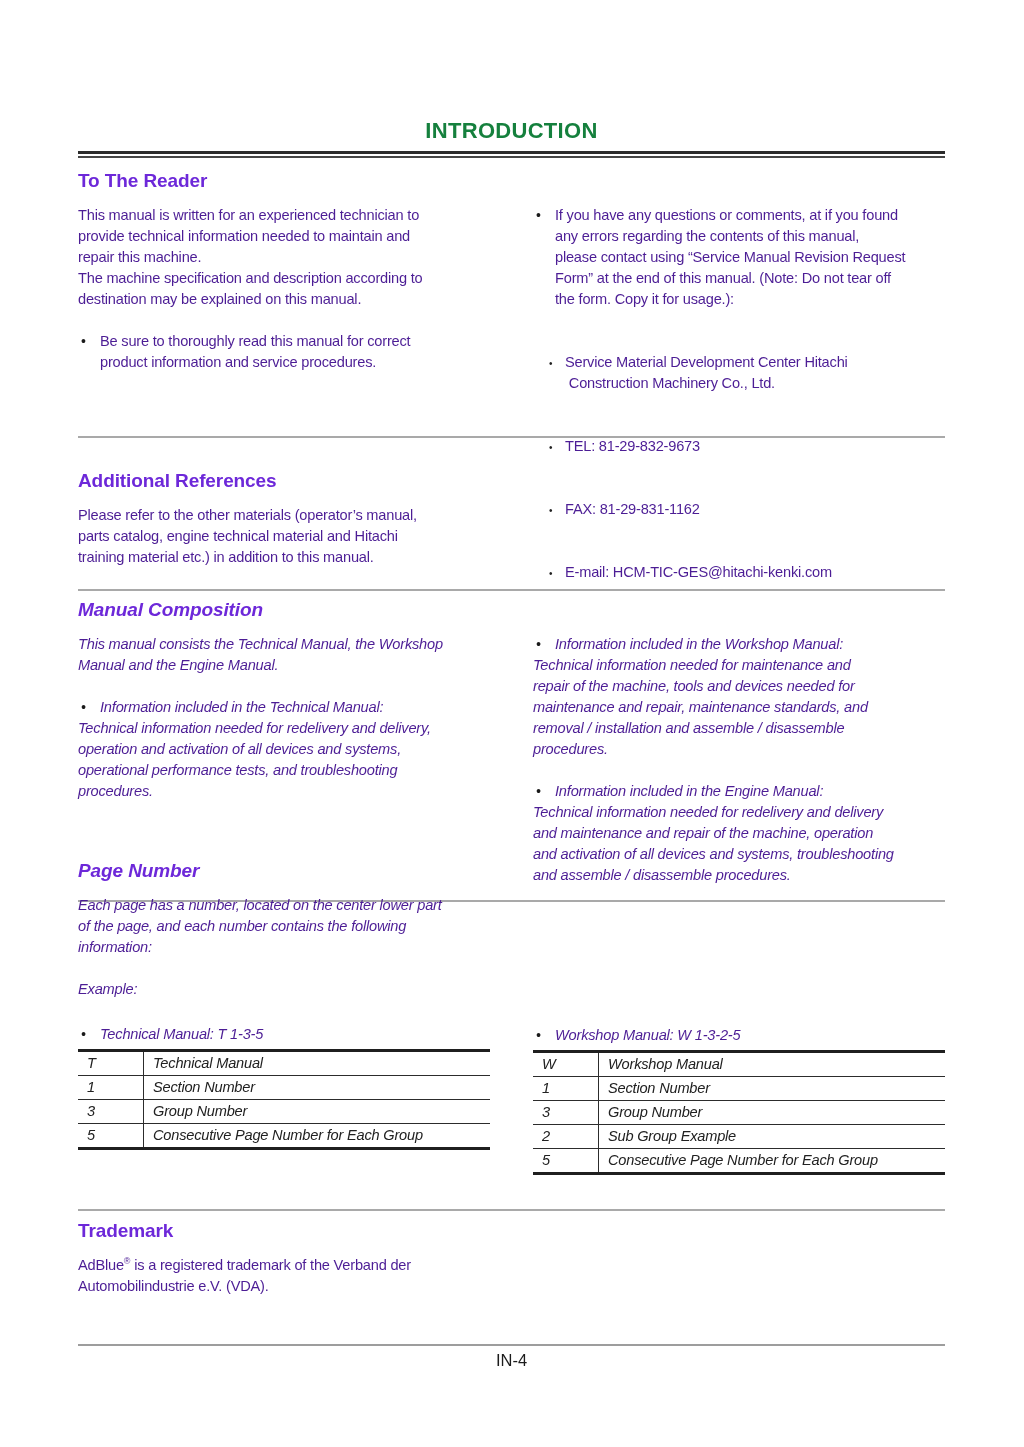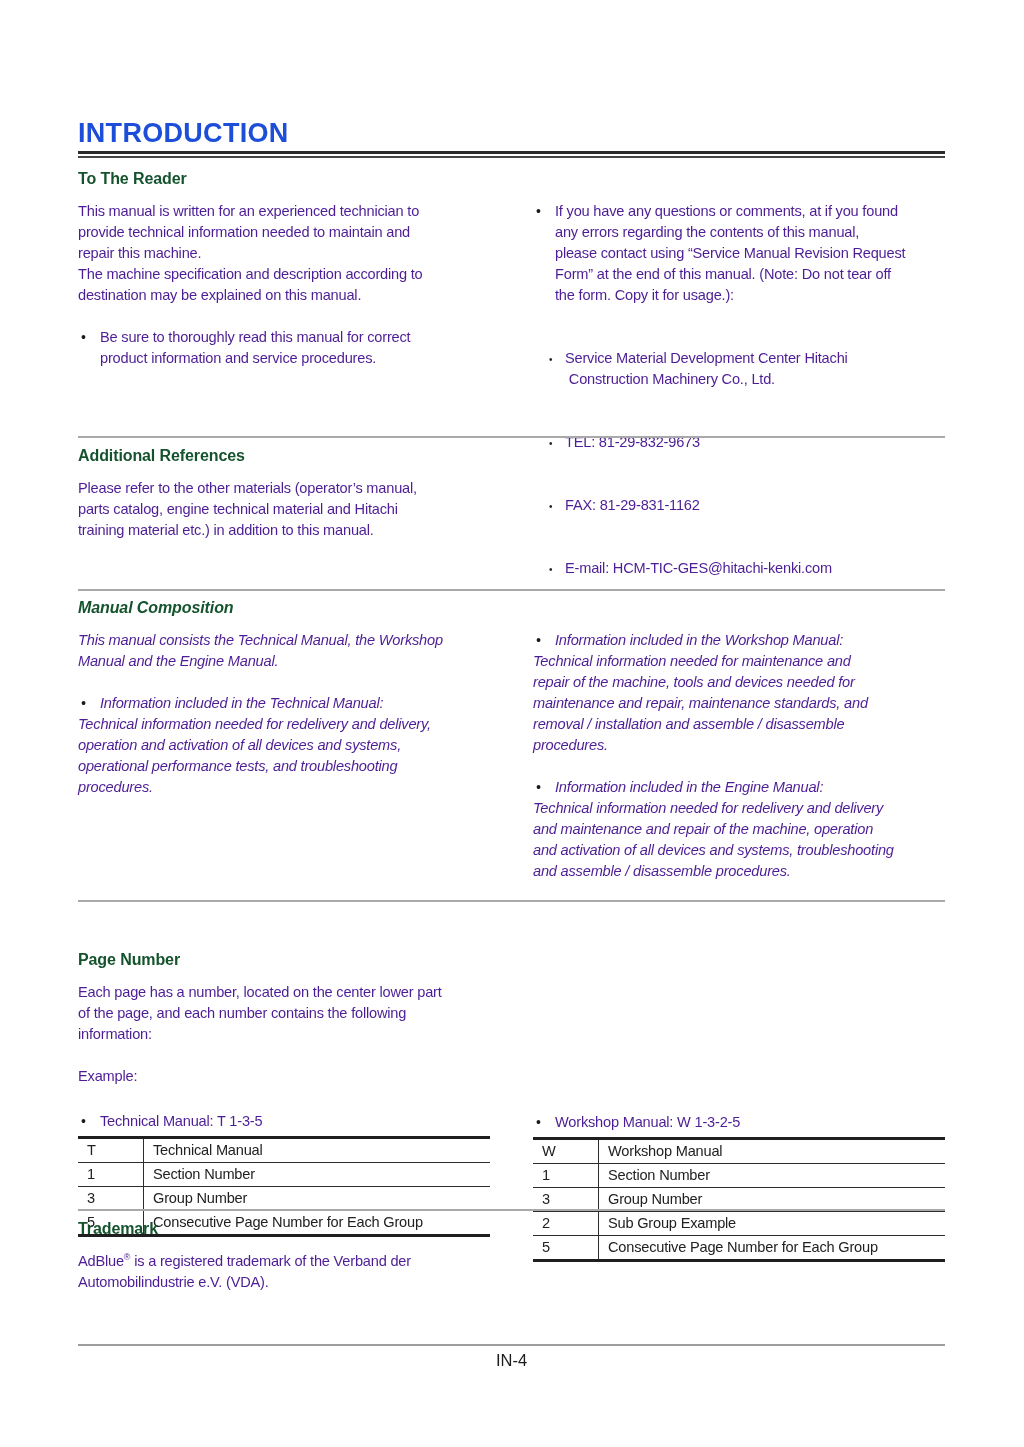--- a/index.html
+++ b/index.html
@@ -4,41 +4,41 @@
 <style>
   html, body { margin:0; padding:0; background:#ffffff; }
   .page {
     position:relative; width:1024px; height:1447px; background:#ffffff;
     font-family:"Liberation Sans", sans-serif; color:#1e1e1e; overflow:hidden;
   }
   .abs { position:absolute; left:78px; width:867px; }
 
   
   .title {
-    top:118px; margin:0; text-align:left;
-    font-size:27px; font-weight:bold; letter-spacing:0.3px; color:#1d4ed8;
+    top:118px; margin:0; text-align:center;
+    font-size:22px; font-weight:bold; letter-spacing:0.3px; color:#15803d;
   }
   .double-rule {
     top:151px; height:2px;
     border-top:3.5px solid #2b2b2b; border-bottom:2.5px solid #454545;
   }
 
   
   h2 {
-    margin:0 0 13px 0; font-size:16px; font-weight:bold;
-    letter-spacing:-0.1px; color:#14532d;
+    margin:0 0 13px 0; font-size:19px; font-weight:bold;
+    letter-spacing:-0.1px; color:#6d28d9;
   }
   .divider { height:2px; background:#a9a9a9; }
   #div-1 { top:436px; } #div-2 { top:589px; } #div-3 { top:900px; }
   #div-4 { top:1209px; } #div-footer { top:1344px; height:1.6px; background:#9d9d9d; }
 
   #sec-reader      { top:170px; }
-  #sec-addref      { top:447px; }
+  #sec-addref      { top:470px; }
   #sec-composition { top:599px;font-style:italic; }
-  #sec-pagenumber  { top:951px; }
+  #sec-pagenumber  { top:860px;font-style:italic; }
   #sec-trademark   { top:1220px; }
   #footer          { top:1351px; text-align:center; font-size:16.5px; color:#1c1c1c; }
 
   
   .cols { display:flex; gap:43px; align-items:flex-start; }
   .col { width:412px; flex:0 0 412px; }
 
   
   .body {
     margin:0; font-size:14.6px; line-height:21px; letter-spacing:-0.2px;

